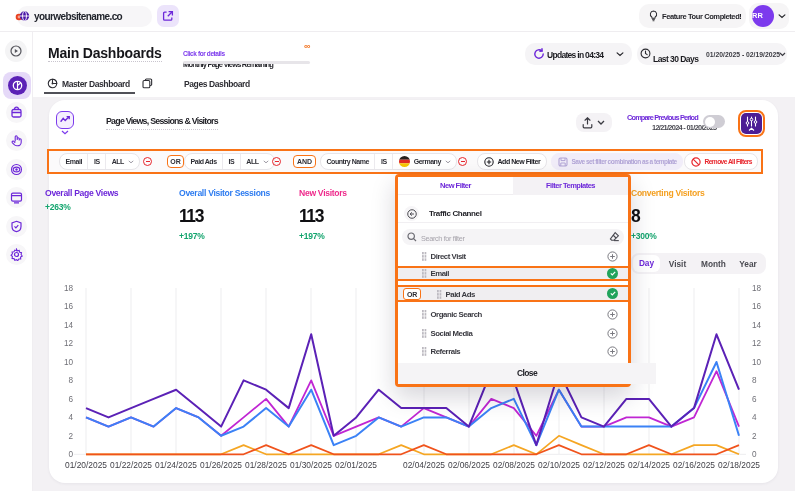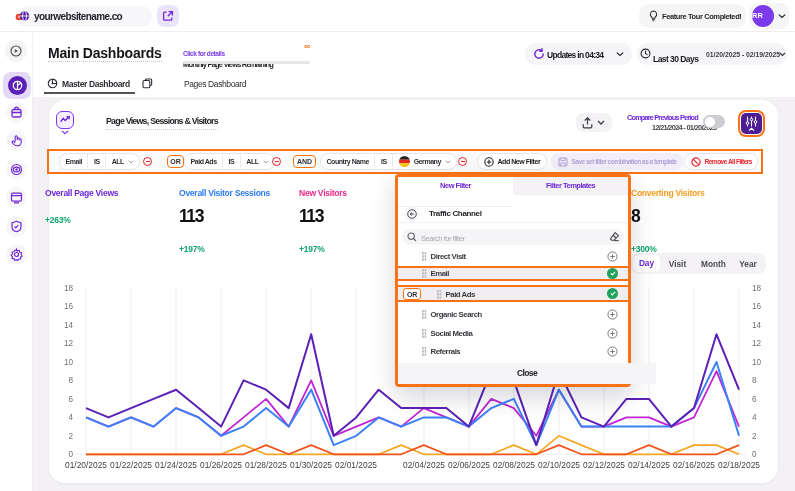--- a/index.html
+++ b/index.html
@@ -108,21 +108,21 @@
     <circle cx="6.5" cy="6.5" r="5" fill="none" stroke="#2e2e34" stroke-width="1.3"></circle>
     <path d="M6.5 1.5 a5 5 0 0 1 5 5 h-5z" fill="none" stroke="#2e2e34" stroke-width="1.3"></path>
     <circle cx="6.5" cy="6.5" r="1.1" fill="#2e2e34"></circle>
   </svg>
 <div class="abs" style="left:62px;top:79px;font-size:8.5px;font-weight:600;color:#2e2e34;letter-spacing:-0.4px;">Master Dashboard</div>
 <div class="abs" style="left:44px;top:92px;width:91px;height:2px;background:#515158;"></div>
 <svg class="abs" style="left:142px;top:78px;" width="11" height="11" viewBox="0 0 13 13">
     <rect x="1.2" y="3" width="8" height="8.6" rx="1.4" fill="none" stroke="#2e2e34" stroke-width="1.3"></rect>
     <path d="M4 3 V2.4 a1.2 1.2 0 0 1 1.2-1.2 h5 a1.2 1.2 0 0 1 1.2 1.2 v5.2 a1.2 1.2 0 0 1 -1.2 1.2 H9.5" fill="none" stroke="#2e2e34" stroke-width="1.3"></path>
   </svg>
-<div class="abs" style="left:156px;top:79px;font-size:8.5px;font-weight:400;color:#2e2e34;letter-spacing:-0.4px;padding-left:28px;">Pages Dashboard</div>
+<div class="abs" style="left:156px;top:79px;font-size:8.5px;font-weight:700;color:#2e2e34;letter-spacing:-0.4px;padding-left:28px;">Pages Dashboard</div>
 
 <div class="abs" style="left:49px;top:100px;width:729px;height:383px;background:#fff;border-radius:16px;box-shadow:0 1px 3px rgba(40,30,60,.06);"></div>
 <div class="abs" style="left:56px;top:111px;width:18px;height:18px;background:#f5effe;border:1.6px solid #7c3aed;border-radius:6px;"></div>
 <svg class="abs" style="left:60px;top:115px;" width="10" height="10" viewBox="0 0 10 10">
     <path d="M1 6.2 L3.2 3.4 L5.2 5.6 L9 1.8" fill="none" stroke="#6d28d9" stroke-width="1.4" stroke-linecap="round"></path>
     <path d="M6.6 1.6 H9.2 V4.2" fill="none" stroke="#6d28d9" stroke-width="1.4"></path>
   </svg>
 <svg class="abs" style="left:61px;top:130px;" width="8" height="5" viewBox="0 0 8 5">
     <path d="M1 1 L4 3.8 L7 1" fill="none" stroke="#7c3aed" stroke-width="1.2"></path>
   </svg>
@@ -213,21 +213,21 @@
 <div class="fpill" style="left:684px;">
     <div class="fseg" style="color:#e8262d;font-size:6.6px;letter-spacing:-0.55px;"><svg width="10" height="10" viewBox="0 0 10 10" style="margin-right:4px;">
         <circle cx="5" cy="5" r="4.1" fill="none" stroke="#e8262d" stroke-width="1.2"></circle>
         <line x1="2.1" y1="2.1" x2="7.9" y2="7.9" stroke="#e8262d" stroke-width="1.2"></line>
       </svg>Remove All Filters</div>
   </div>
 <style>
 .stat{position:absolute;top:188px;width:150px;text-align:left;}
 .slab{font-size:8.6px;font-weight:700;letter-spacing:-0.3px;}
 .snum{font-size:17.5px;font-weight:600;color:#0f0f12;margin-top:8px;letter-spacing:-1.4px;}
-.spct{font-size:8.5px;font-weight:700;color:#14a56e;margin-top:17px;letter-spacing:-0.2px;}
+.spct{font-size:8.5px;font-weight:700;color:#14a56e;margin-top:4px;letter-spacing:-0.2px;}
 </style>
 <div class="stat" style="left:45px;">
     <div class="slab" style="color:#6d28d9;">Overall Page Views</div>
     <div class="spct">+263%</div>
   </div>
 <div class="stat" style="left:179px;">
     <div class="slab" style="color:#2e7cf0;">Overall Visitor Sessions</div>
     <div class="snum">113</div>
     <div class="spct">+197%</div>
   </div>
@@ -317,21 +317,21 @@
 <polyline stroke="#5b21b6" stroke-width="2" points="86.0,408.1 108.5,417.4 131.0,408.1 153.6,398.9 176.1,389.7 198.6,408.1 221.1,426.6 243.6,380.4 266.1,389.7 288.7,408.1 311.2,334.3 333.7,435.8 356.2,417.4 378.7,389.7 401.2,408.1 423.8,408.1 446.3,408.1 468.8,426.6 491.3,371.2 513.8,380.4 536.3,445.1 558.9,371.2 581.4,417.4 603.9,426.6 626.4,398.9 648.9,398.9 671.4,426.6 694.0,408.1 716.5,334.3 739.0,389.7"></polyline>
 </g>
 </svg>
 <div class="abs" style="left:395px;top:174px;width:236px;height:213px;background:#fff;border:3px solid #f97316;border-radius:4px;box-shadow:0 10px 24px rgba(30,20,50,.18);"></div>
 <style>
 .prow{position:absolute;height:19px;display:flex;align-items:center;font-size:7.8px;font-weight:600;color:#3a3a41;letter-spacing:-0.45px;padding-left:12px;}
 .dots{display:inline-block;width:5px;height:9px;margin-right:3.5px;background:radial-gradient(circle 1px at 1px 1.2px,#bcb9c0 99%,transparent) 0 0/2.6px 3.2px repeat;}
 .pluso{position:absolute;width:11px;height:11px;}
 </style>
 
-<div class="abs" style="left:398px;top:177px;width:115px;height:30px;background:#fff;text-align:center;font-size:7.5px;font-weight:700;color:#6d28d9;line-height:18px;letter-spacing:-0.5px;border-bottom:1px solid #f0eef1;">New Filter</div>
+<div class="abs" style="left:398px;top:177px;width:115px;height:18px;background:#fff;text-align:center;font-size:7.5px;font-weight:700;color:#6d28d9;line-height:18px;letter-spacing:-0.5px;border-bottom:1px solid #f0eef1;">New Filter</div>
 <div class="abs" style="left:513px;top:177px;width:115px;height:18px;background:#f4f2f5;text-align:center;font-size:7.5px;font-weight:700;color:#6d28d9;line-height:18px;letter-spacing:-0.5px;">Filter Templates</div>
 
 <div class="abs" style="left:404px;top:206px;width:15px;height:15px;background:#f6f5f7;border-radius:50%;"></div>
 <svg class="abs" style="left:406.5px;top:208.5px;" width="10" height="10" viewBox="0 0 11 11">
     <circle cx="5.5" cy="5.5" r="4.7" fill="none" stroke="#3a3a41" stroke-width="1"></circle>
     <path d="M7.6 5.5 H3.6 M5.3 3.7 L3.4 5.5 L5.3 7.3" fill="none" stroke="#3a3a41" stroke-width="1"></path>
   </svg>
 <div class="abs" style="left:429px;top:209px;font-size:8px;font-weight:700;color:#232329;letter-spacing:-0.35px;">Traffic Channel</div>
 
 <div class="abs" style="left:398px;top:222px;width:230px;height:1px;background:#f1eff2;"></div>

